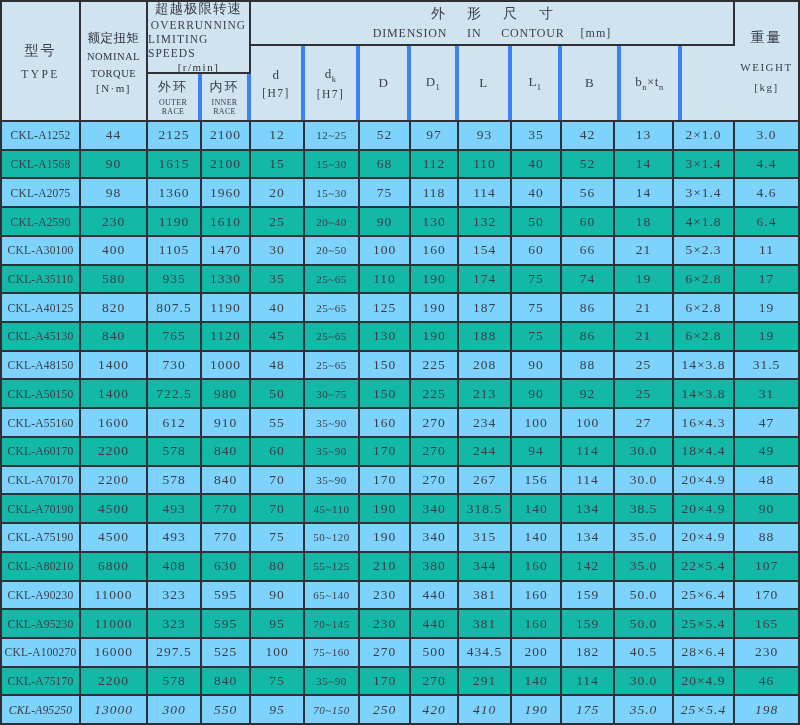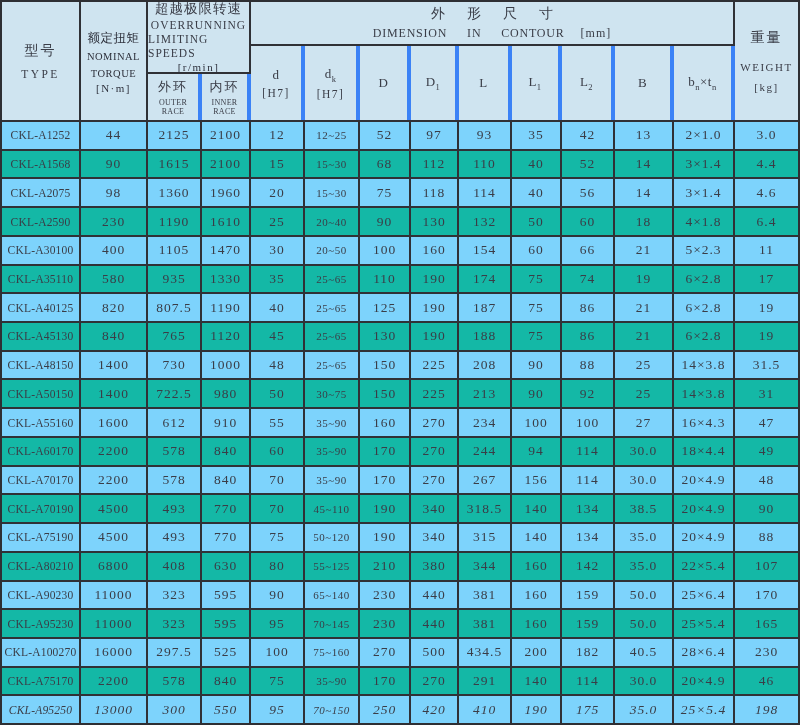--- a/index.html
+++ b/index.html
@@ -112,23 +112,20 @@
         </div>
         <div class="scell w7">
           <div class="sym"><span>D</span><sub>1</sub></div>
         </div>
         <div class="scell w8">
           <div class="sym"><span>L</span></div>
         </div>
         <div class="scell w9">
           <div class="sym"><span>L</span><sub>1</sub></div>
         </div>
-        <div class="scell w10">
-          <div class="sym"><span>L</span><sub>2</sub></div>
-        </div>
         <div class="scell w11">
           <div class="sym"><span>B</span></div>
         </div>
         <div class="scell w12">
           <div class="sym">
             <span>b</span><sub>n</sub><span>×t</span><sub>n</sub>
           </div>
         </div>
       </div>
     </div>

